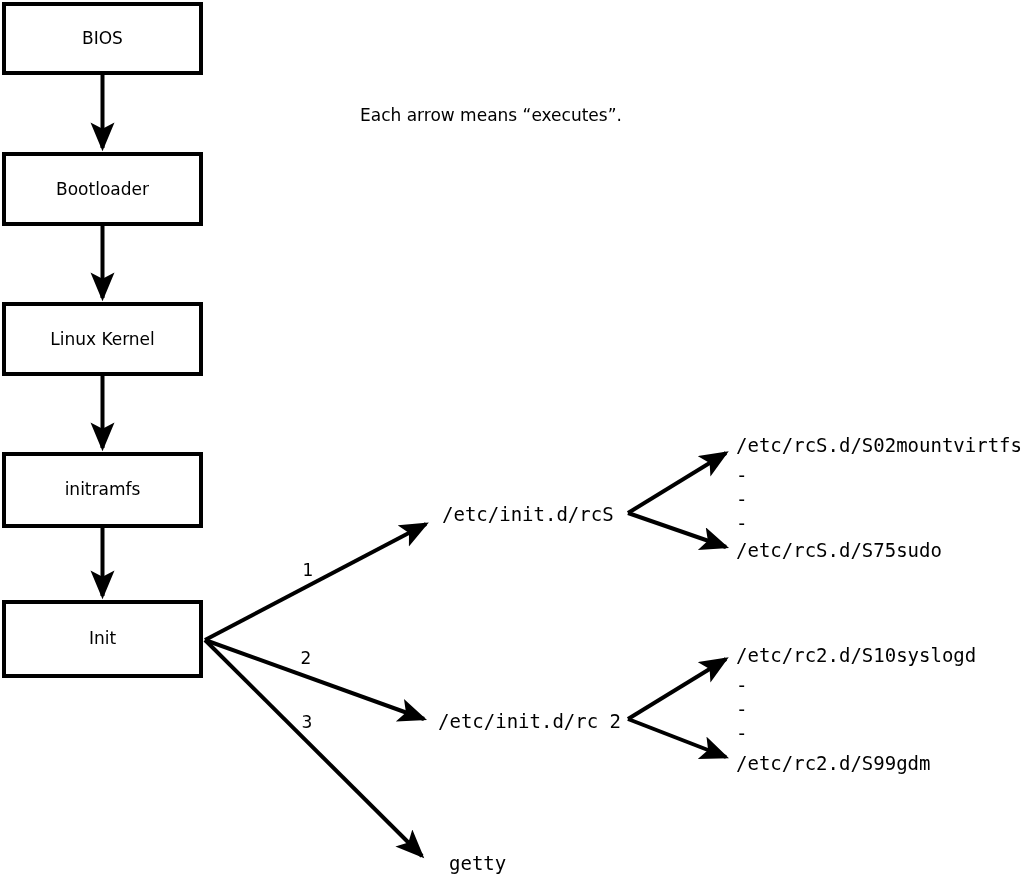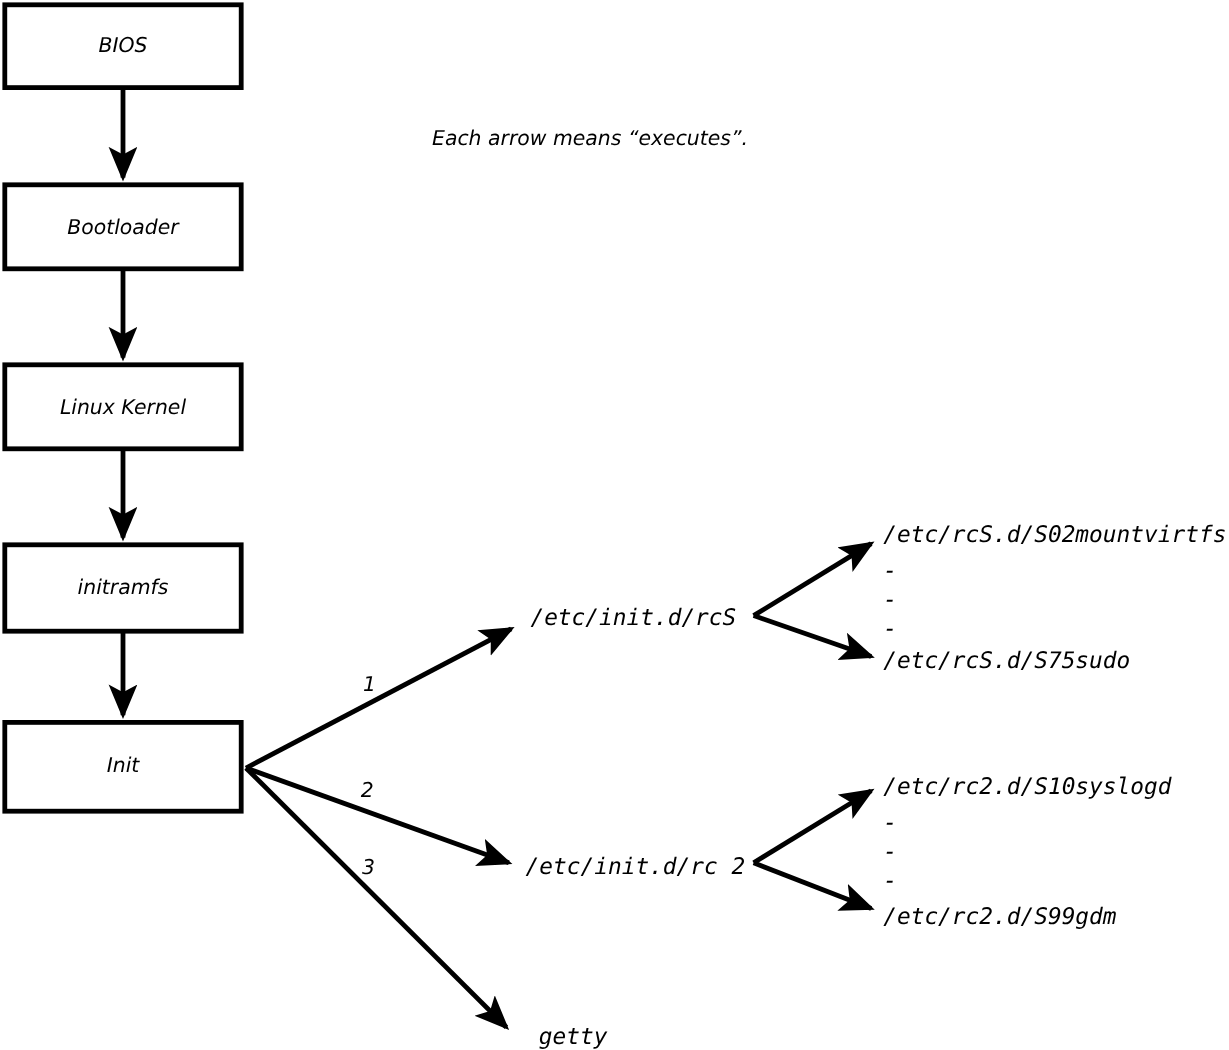--- a/index.html
+++ b/index.html
@@ -7,21 +7,20 @@
     padding: 0;
     background: #ffffff;
   }
   #canvas {
     position: relative;
     width: 1024px;
     height: 875px;
     background: #ffffff;
     overflow: hidden;
     font-family: "Liberation Sans", sans-serif;
-    font-style: italic;
   }
   #diagram-svg {
     position: absolute;
     left: 0;
     top: 0;
     width: 1024px;
     height: 875px;
   }
   .box-label {
     font-family: "DejaVu Sans", sans-serif;

